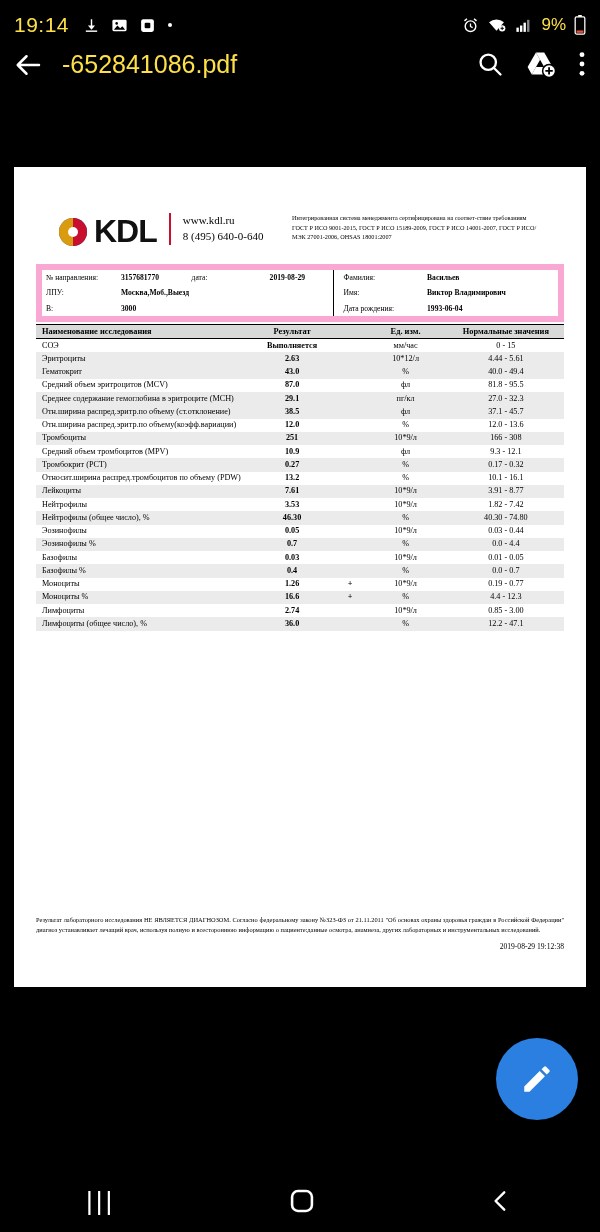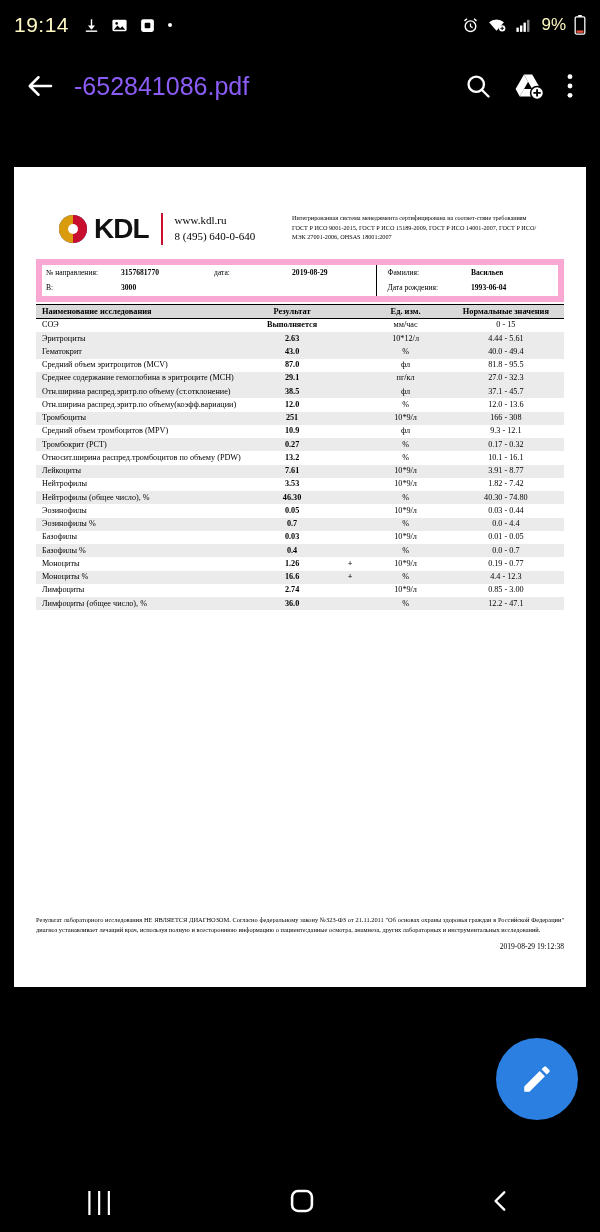--- a/index.html
+++ b/index.html
@@ -10,37 +10,37 @@
     font-family: "Liberation Sans", sans-serif;
     overflow: hidden;
   }
 
   
   .statusbar {
     height: 50px;
     display: flex;
     align-items: center;
     padding: 0 14px;
-    color: #fef9c3;
+    color: #fde047;
     font-size: 19px;
   }
   .sb-clock { font-size: 21px; letter-spacing: .5px; }
   .sb-left-icons { display: flex; align-items: center; gap: 11px; margin-left: 14px; }
   .sb-right { margin-left: auto; display: flex; align-items: center; gap: 8px; }
   .sb-batt-text { font-size: 17px; }
   .ic { display: inline-block; line-height: 1; }
   .ic svg { display: block; }
 
   
   .appbar {
     height: 72px;
     display: flex;
-    align-items: center;
-    padding: 0 26px;
-    color: #8b5cf6;
+    align-items: flex-start;
+    padding: 0 14px;
+    color: #fde047;
   }
   .appbar .title {
     font-size: 25px;
     font-weight: 400;
     margin-left: 18px;
     white-space: nowrap;
   }
   .appbar .spacer { flex: 1; }
   .appbar .act { margin-left: 22px; display: flex; align-items: center; }
 
@@ -55,21 +55,21 @@
     font-family: "Liberation Serif", serif;
     overflow: hidden;
   }
 
   .kdl-head { display: flex; align-items: flex-start; padding: 18px 22px 6px 22px; }
   .kdl-logo { display: flex; align-items: center; }
   .kdl-mark { width: 30px; height: 30px; position: relative; }
   .kdl-text {
     font-family: "Liberation Sans", sans-serif;
     font-weight: bold;
-    font-size: 28px;
+    font-size: 32px;
     letter-spacing: -1px;
     margin-left: 6px;
     color: #111;
   }
   .kdl-bar { width: 2px; height: 32px; background: #c8102e; margin: 0 12px; }
   .kdl-contact { font-size: 11px; line-height: 1.45; font-family: "Liberation Serif", serif; }
   .kdl-cert {
     margin-left: auto;
     font-size: 6.2px;
     line-height: 1.55;
@@ -284,20 +284,26 @@
     <tbody>
         <tr>
       <td class="lbl">№ направления:</td>
       <td class="val">3157681770</td>
       <td class="lbl">дата:</td>
       <td class="val">2019-08-29</td>
       <td class="lbl2 meta-sep">Фамилия:</td>
       <td class="val">Васильев</td>
     </tr>
     <tr>
+      <td class="lbl">ЛПУ:</td>
+      <td class="val" colspan="3">Москва,Моб.,Выезд</td>
+      <td class="lbl2 meta-sep">Имя:</td>
+      <td class="val">Виктор Владимирович</td>
+    </tr>
+    <tr>
       <td class="lbl">В:</td>
       <td class="val" colspan="3">3000</td>
       <td class="lbl2 meta-sep">Дата рождения:</td>
       <td class="val">1993-06-04</td>
     </tr>
   </tbody>
     </table>
 
   <div class="sec-head">
     <div class="c1">Наименование исследования</div>

